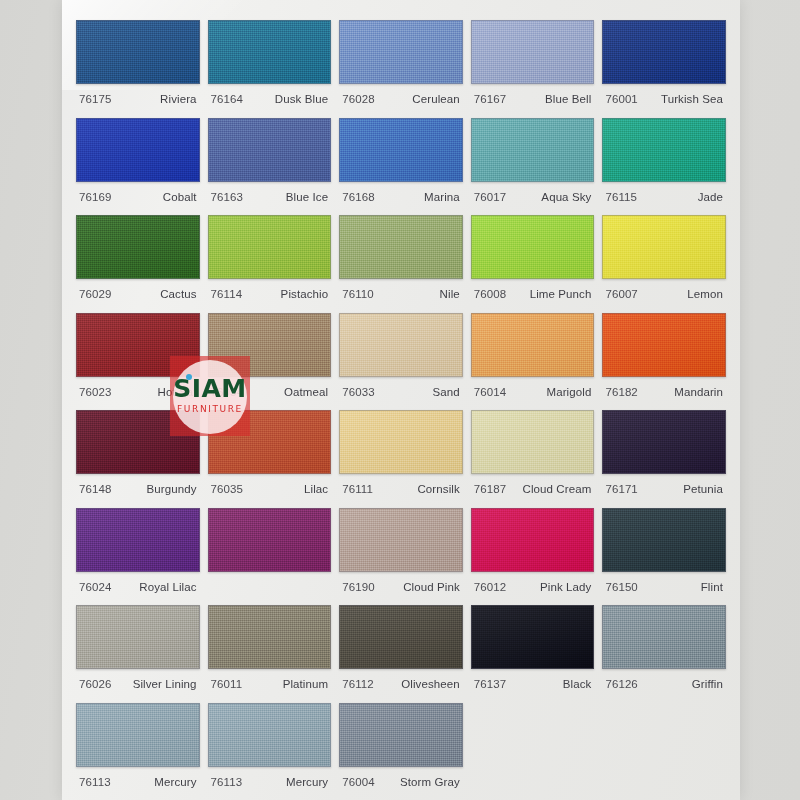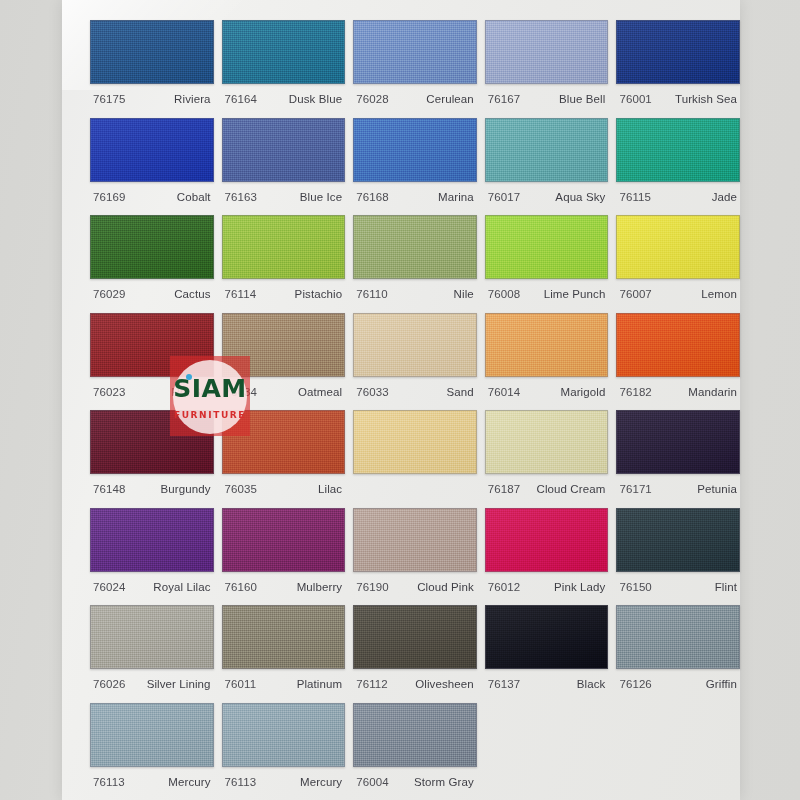--- a/index.html
+++ b/index.html
@@ -24,21 +24,21 @@
     box-shadow:0 0 14px rgba(0,0,0,.10);
   }
   
   #card-sheen{
     position:absolute;left:0;top:0;width:180px;height:90px;
     background:linear-gradient(135deg,rgba(255,255,255,.85),rgba(255,255,255,0) 70%);
     pointer-events:none;
   }
   #grid{
     position:absolute;
-    left:28px;top:14px;
+    left:14px;top:14px;
     width:650px;height:780px;
     display:grid;
     grid-template-columns:repeat(5,1fr);
     grid-template-rows:repeat(8,1fr);
     column-gap:8px;
     row-gap:0px;
   }
   .cell{
     display:flex;flex-direction:column;
     align-items:stretch;
@@ -109,24 +109,24 @@
     line-height:1;
     position:relative;
     display:inline-block;
   }
   #wm-dot{
     position:absolute;left:26px;top:-2px;
     width:6px;height:6px;border-radius:50%;
     background:#3aa8d8;
   }
   #wm-furniture{
-    font-size:9px;font-weight:bold;
+    font-size:9px;font-weight:normal;
     color:#d62c2c;
     letter-spacing:1.6px;
-    margin-top:9px;
+    margin-top:3px;
   }
 </style>
 </head>
 <body>
 
 <div id="photo-backdrop"></div>
 
 <div id="swatch-card">
   <div id="card-sheen"></div>
   <div id="grid">
@@ -279,20 +279,24 @@
       </div>
       <div class="cell">
         <div class="swatch" style="background-color: rgb(187, 74, 44);"></div>
         <div class="label">
           <span class="code">76035</span>
           <span class="name">Lilac</span>
         </div>
       </div>
       <div class="cell">
         <div class="swatch" style="background-color: rgb(232, 207, 143);"></div>
+        <div class="label">
+          <span class="code">76111</span>
+          <span class="name">Cornsilk</span>
+        </div>
       </div>
       <div class="cell">
         <div class="swatch" style="background-color: rgb(221, 217, 171);"></div>
         <div class="label">
           <span class="code">76187</span>
           <span class="name">Cloud Cream</span>
         </div>
       </div>
       <div class="cell">
         <div class="swatch" style="background-color: rgb(33, 23, 51);"></div>
@@ -303,24 +307,20 @@
       </div>
       <div class="cell">
         <div class="swatch" style="background-color: rgb(91, 38, 128);"></div>
         <div class="label">
           <span class="code">76024</span>
           <span class="name">Royal Lilac</span>
         </div>
       </div>
       <div class="cell">
         <div class="swatch" style="background-color: rgb(123, 34, 99);"></div>
-        <div class="label">
-          <span class="code">76160</span>
-          <span class="name">Mulberry</span>
-        </div>
       </div>
       <div class="cell">
         <div class="swatch" style="background-color: rgb(181, 160, 150);"></div>
         <div class="label">
           <span class="code">76190</span>
           <span class="name">Cloud Pink</span>
         </div>
       </div>
       <div class="cell">
         <div class="swatch" style="background-color: rgb(209, 11, 78);"></div>

